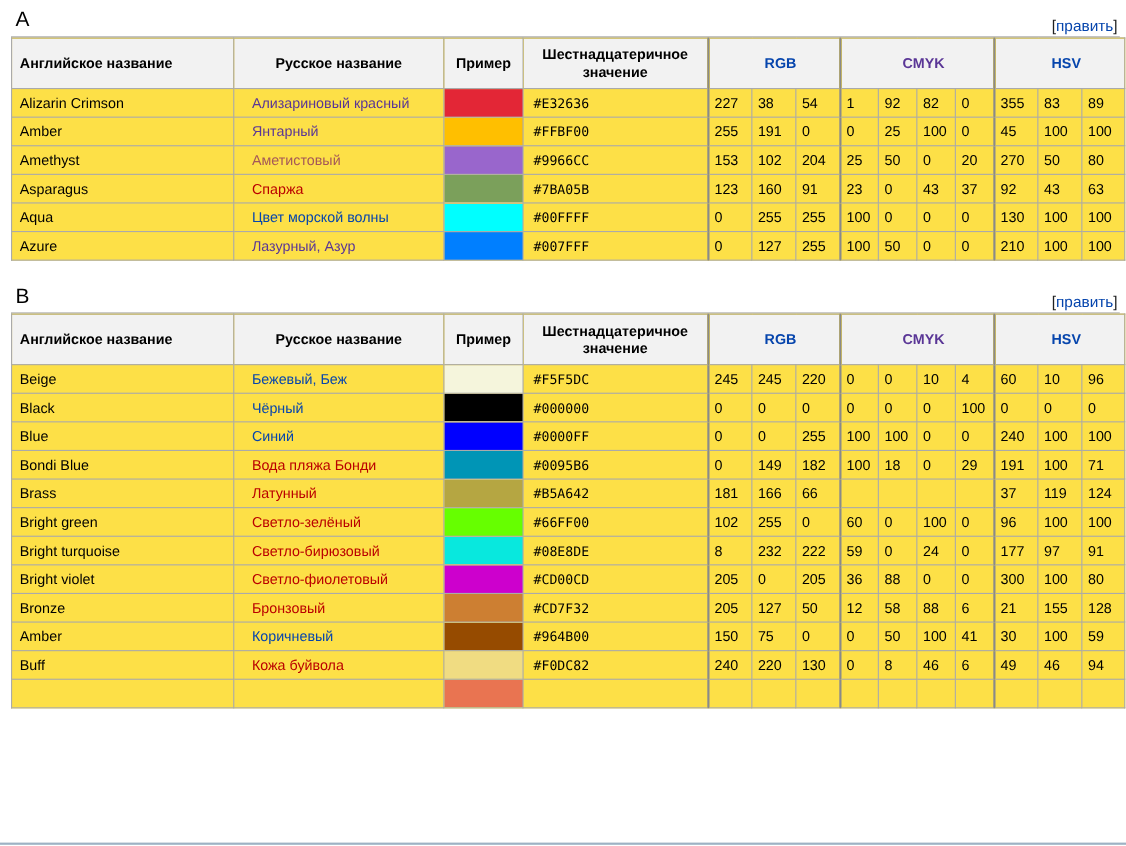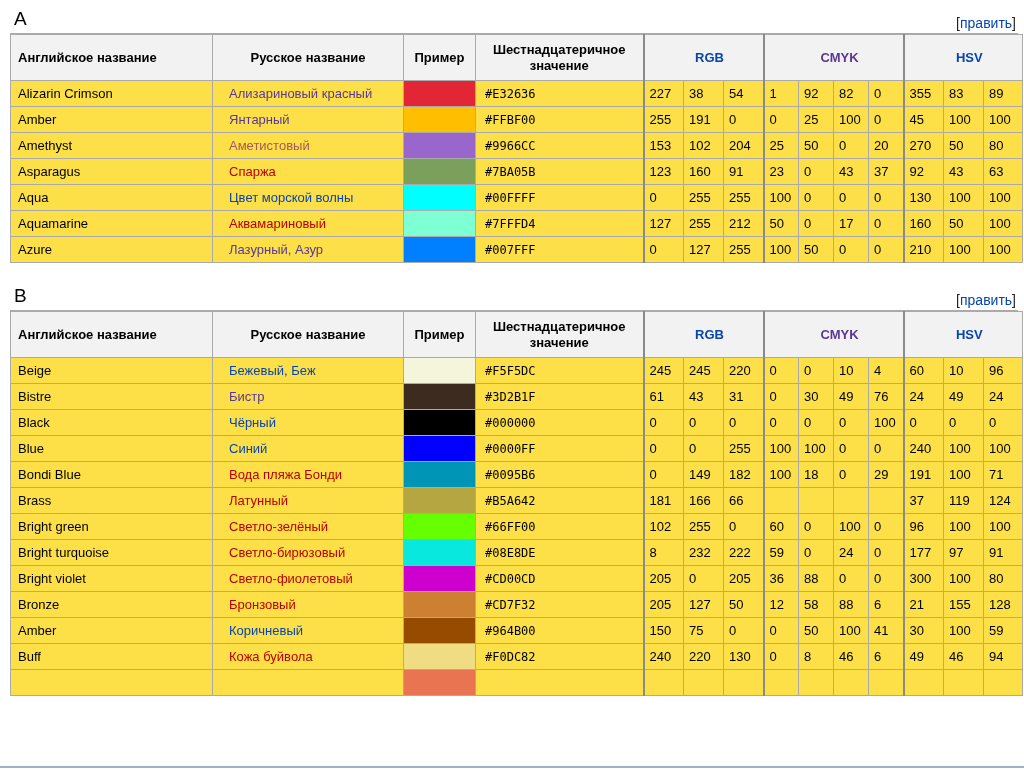--- a/index.html
+++ b/index.html
@@ -158,36 +158,20 @@
             <td class="num">255</td>
             <td class="num gs">100</td>
             <td class="num">0</td>
             <td class="num">0</td>
             <td class="num">0</td>
             <td class="num gs">130</td>
             <td class="num">100</td>
             <td class="num">100</td>
           </tr>
 
-          <tr>
-            <td class="en">Aquamarine</td>
-            <td class="ru" data-linktype="red">Аквамариновый</td>
-            <td class="sw" style="background-color: rgb(127, 255, 212);"></td>
-            <td class="hex">#7FFFD4</td>
-            <td class="num gs">127</td>
-            <td class="num">255</td>
-            <td class="num">212</td>
-            <td class="num gs">50</td>
-            <td class="num">0</td>
-            <td class="num">17</td>
-            <td class="num">0</td>
-            <td class="num gs">160</td>
-            <td class="num">50</td>
-            <td class="num">100</td>
-          </tr>
 
           <tr>
             <td class="en">Azure</td>
             <td class="ru" data-linktype="visited">Лазурный, Азур</td>
             <td class="sw" style="background-color: rgb(0, 127, 255);"></td>
             <td class="hex">#007FFF</td>
             <td class="num gs">0</td>
             <td class="num">127</td>
             <td class="num">255</td>
             <td class="num gs">100</td>
@@ -248,36 +232,20 @@
             <td class="num">220</td>
             <td class="num gs">0</td>
             <td class="num">0</td>
             <td class="num">10</td>
             <td class="num">4</td>
             <td class="num gs">60</td>
             <td class="num">10</td>
             <td class="num">96</td>
           </tr>
 
-          <tr>
-            <td class="en">Bistre</td>
-            <td class="ru" data-linktype="visited">Бистр</td>
-            <td class="sw" style="background-color: rgb(61, 43, 31);"></td>
-            <td class="hex">#3D2B1F</td>
-            <td class="num gs">61</td>
-            <td class="num">43</td>
-            <td class="num">31</td>
-            <td class="num gs">0</td>
-            <td class="num">30</td>
-            <td class="num">49</td>
-            <td class="num">76</td>
-            <td class="num gs">24</td>
-            <td class="num">49</td>
-            <td class="num">24</td>
-          </tr>
 
           <tr>
             <td class="en">Black</td>
             <td class="ru" data-linktype="link">Чёрный</td>
             <td class="sw" style="background-color: rgb(0, 0, 0);"></td>
             <td class="hex">#000000</td>
             <td class="num gs">0</td>
             <td class="num">0</td>
             <td class="num">0</td>
             <td class="num gs">0</td>

